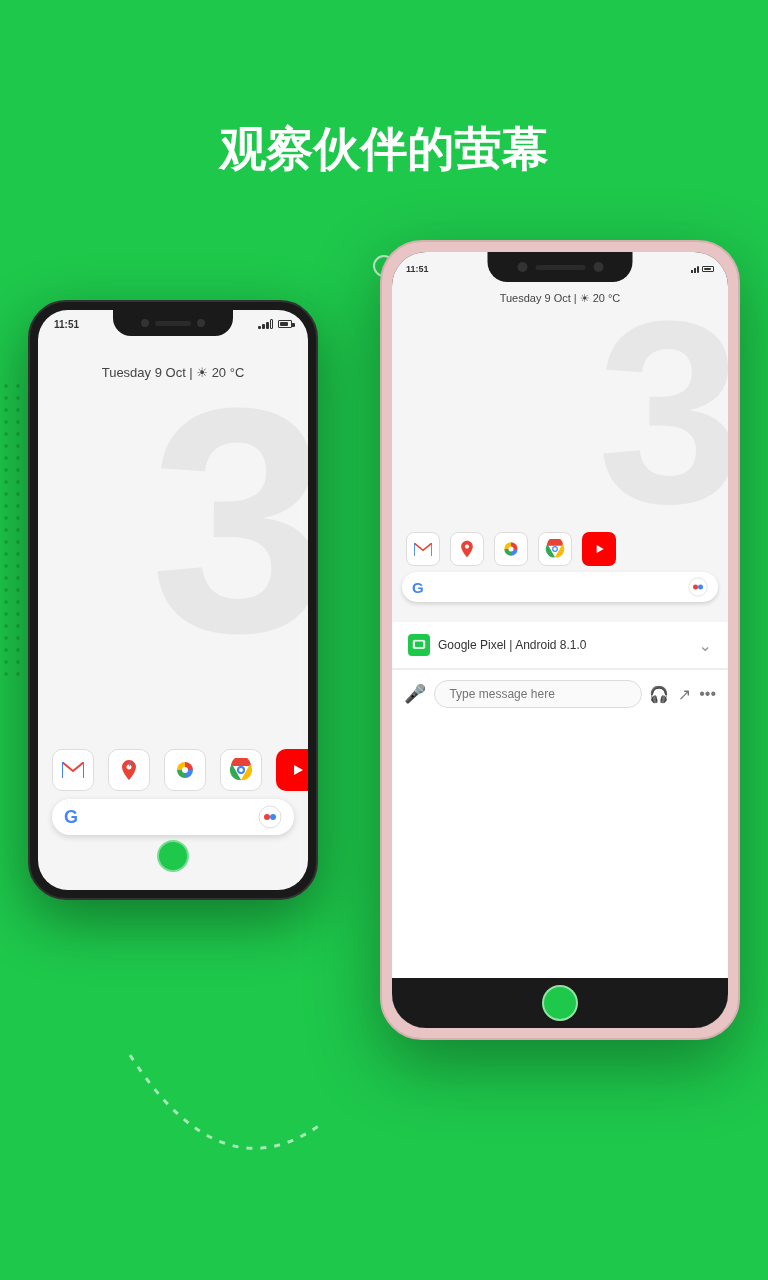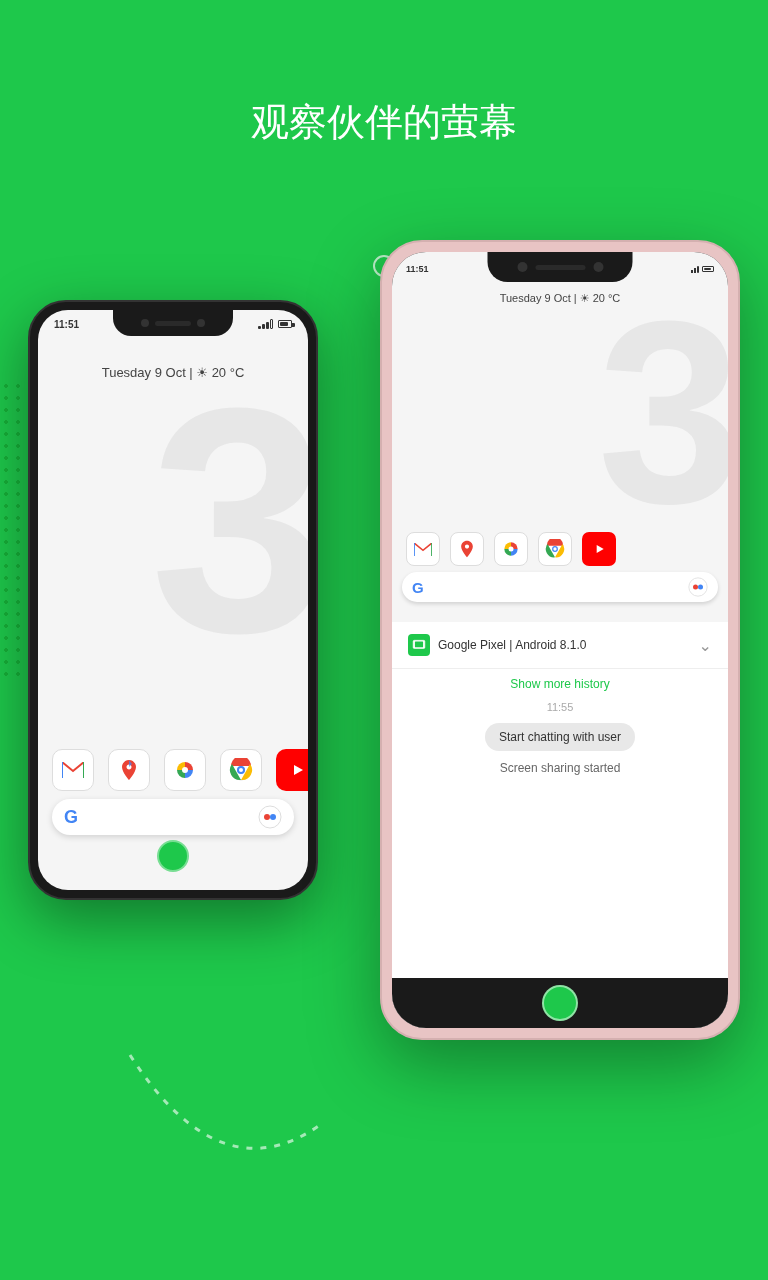--- a/index.html
+++ b/index.html
@@ -19,26 +19,26 @@
       top: 380px;
       width: 60px;
       height: 300px;
       background-image: radial-gradient(circle, rgba(0,100,0,0.25) 2px, transparent 2px);
       background-size: 12px 12px;
     }
 
     
     .header-text {
       position: absolute;
-      top: 96px;
+      top: 116px;
       width: 100%;
       text-align: center;
       color: white;
-      font-size: 38px;
-      font-weight: 400;
+      font-size: 47px;
+      font-weight: 700;
       line-height: 1.4;
       text-shadow: none;
     }
 
     
     .circle-indicator {
       position: absolute;
       top: 255px;
       left: 50%;
       transform: translateX(-50%);
@@ -717,26 +717,20 @@
           <div class="chat-panel-icon">
             <svg width="14" height="14" viewBox="0 0 24 24" fill="white">
               <rect x="2" y="4" width="20" height="14" rx="2" fill="white" stroke="white"></rect>
               <rect x="5" y="6" width="14" height="10" rx="1" fill="#1ec84b"></rect>
             </svg>
           </div>
           <span class="chat-panel-title">Google Pixel | Android 8.1.0</span>
           <span class="chat-panel-chevron">⌄</span>
         </div>
 
-        <div class="chat-body">
-          <div class="show-history-link">Show more history</div>
-          <div class="chat-timestamp">11:55</div>
-          <div class="chat-bubble">Start chatting with user</div>
-          <div class="chat-system-msg">Screen sharing started</div>
-        </div>
 
         <div class="chat-input-bar">
           <span class="mic-btn">🎤</span>
           <input class="chat-input" type="text" placeholder="Type message here" style="">
           <div class="chat-input-icons">
             <span style="font-size:16px;color:#777;">🎧</span>
             <span style="font-size:16px;color:#777;">↗</span>
             <span style="font-size:16px;color:#777;">•••</span>
           </div>
         </div>

